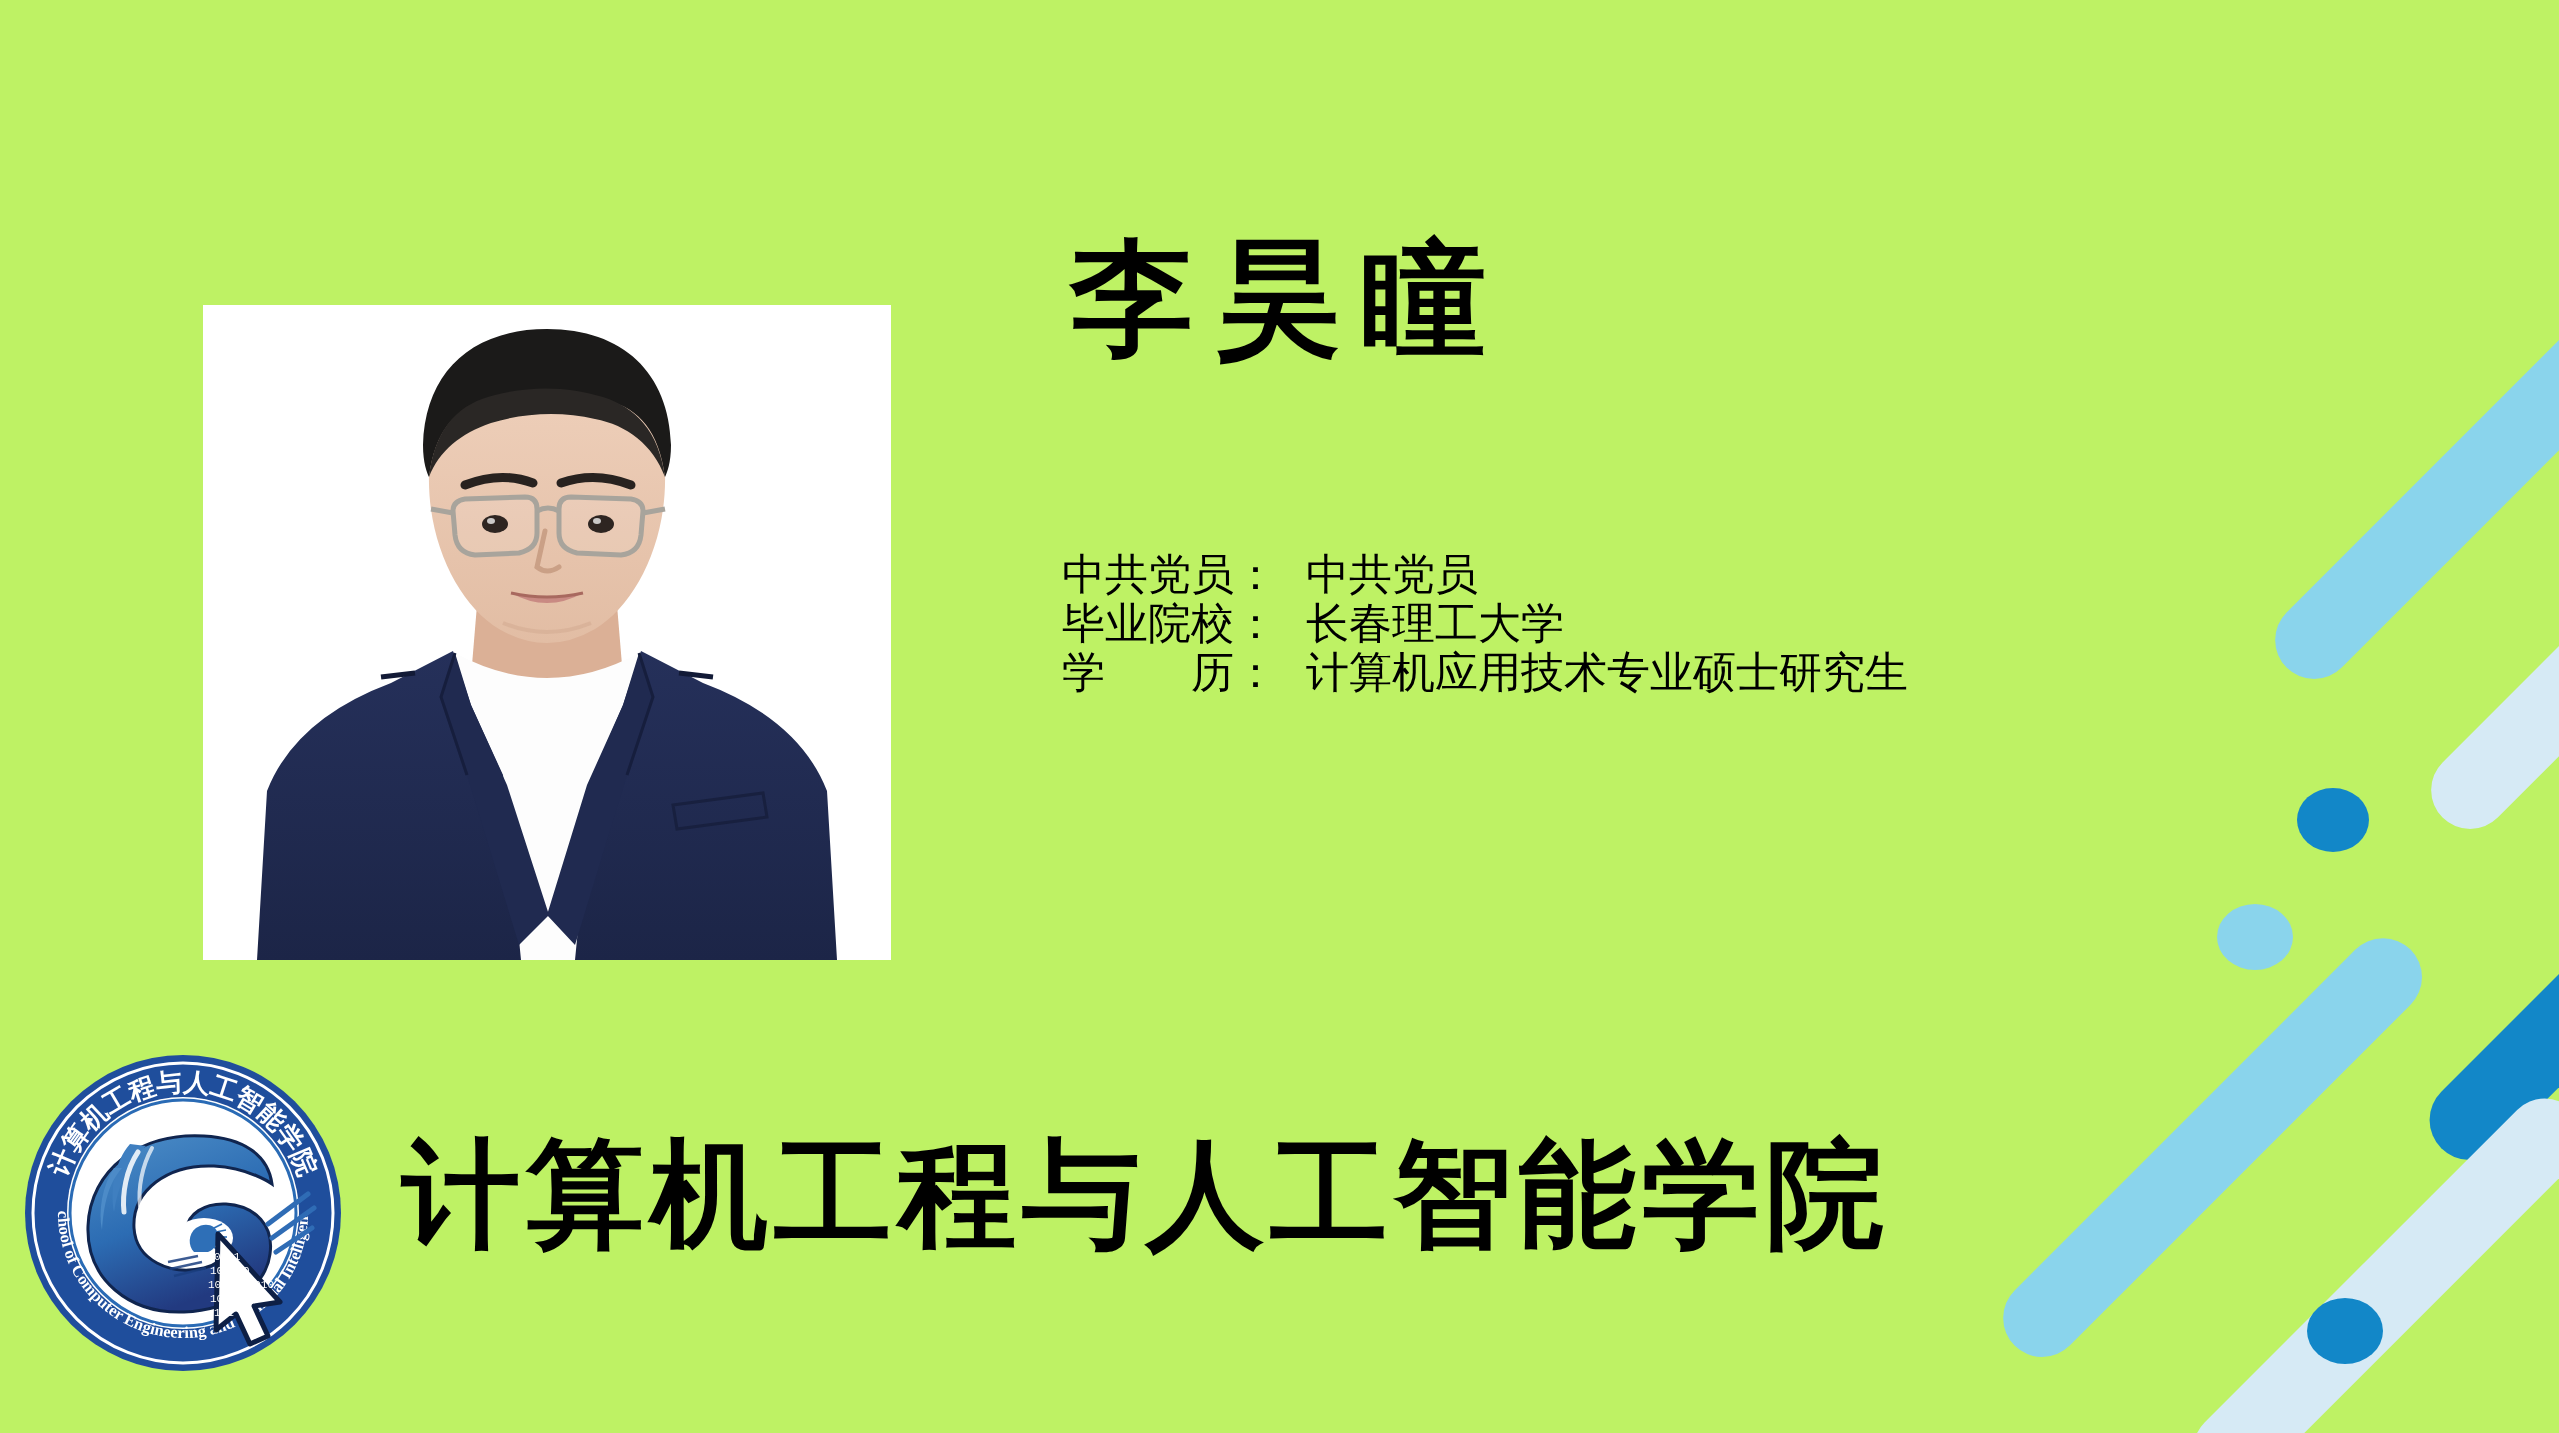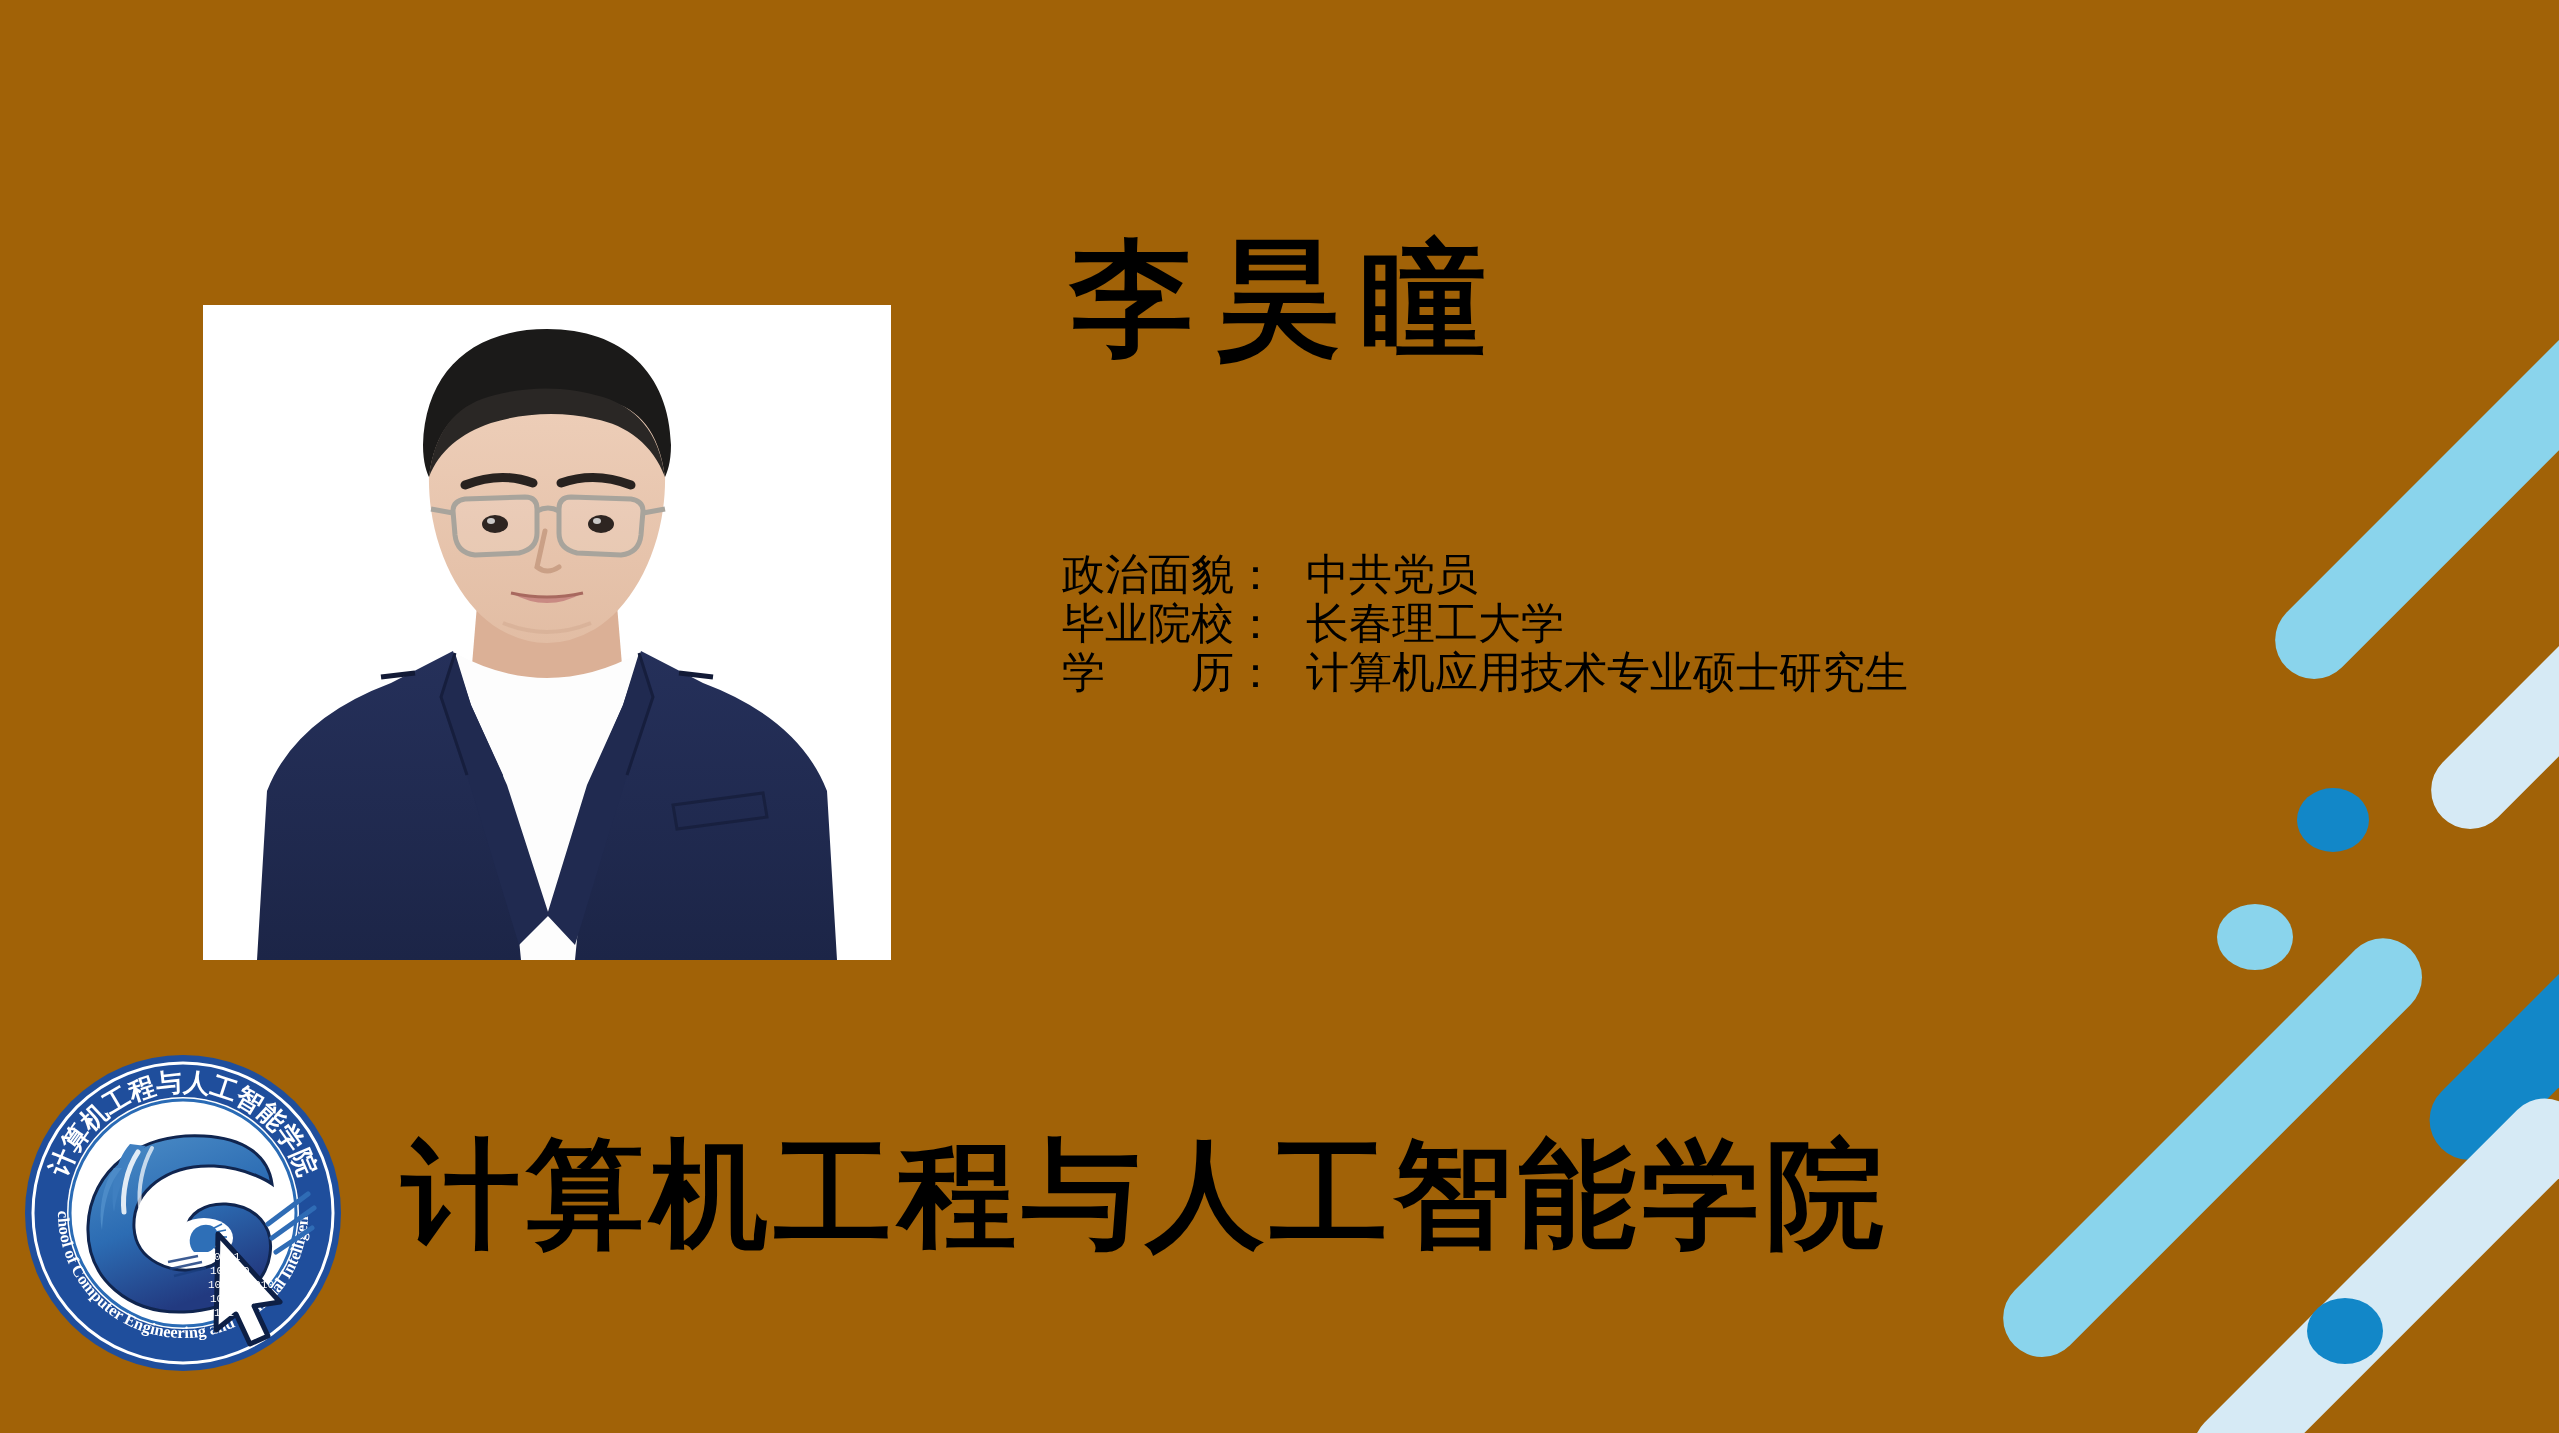--- a/index.html
+++ b/index.html
@@ -7,21 +7,21 @@
     padding: 0;
     background: #ffffff;
   }
   body {
     font-family: "Liberation Sans", "DejaVu Sans", sans-serif;
   }
   #slide {
     position: relative;
     width: 2559px;
     height: 1433px;
-    background: #a16207;
+    background: #bef264;
     overflow: hidden;
   }
 
   
   #deco {
     position: absolute;
     top: 0;
     right: 0;
     width: 780px;
     height: 1433px;
@@ -214,21 +214,21 @@
 
         <path d="M300 318 Q344 336 388 318" stroke="#d3ab92" stroke-width="4" fill="none" opacity="0.6"></path>
       </g>
     </svg>
   </div>
 
   <div id="name">李昊瞳</div>
 
   <div id="info">
     <div class="info-row">
-      <span class="info-label">政治面貌：</span><span class="info-value">中共党员</span>
+      <span class="info-label">中共党员：</span><span class="info-value">中共党员</span>
     </div>
     <div class="info-row">
       <span class="info-label">毕业院校：</span><span class="info-value">长春理工大学</span>
     </div>
     <div class="info-row">
       <span class="info-label spread">学　　历：</span><span class="info-value">计算机应用技术专业硕士研究生</span>
     </div>
   </div>
 
   <div id="emblem">

